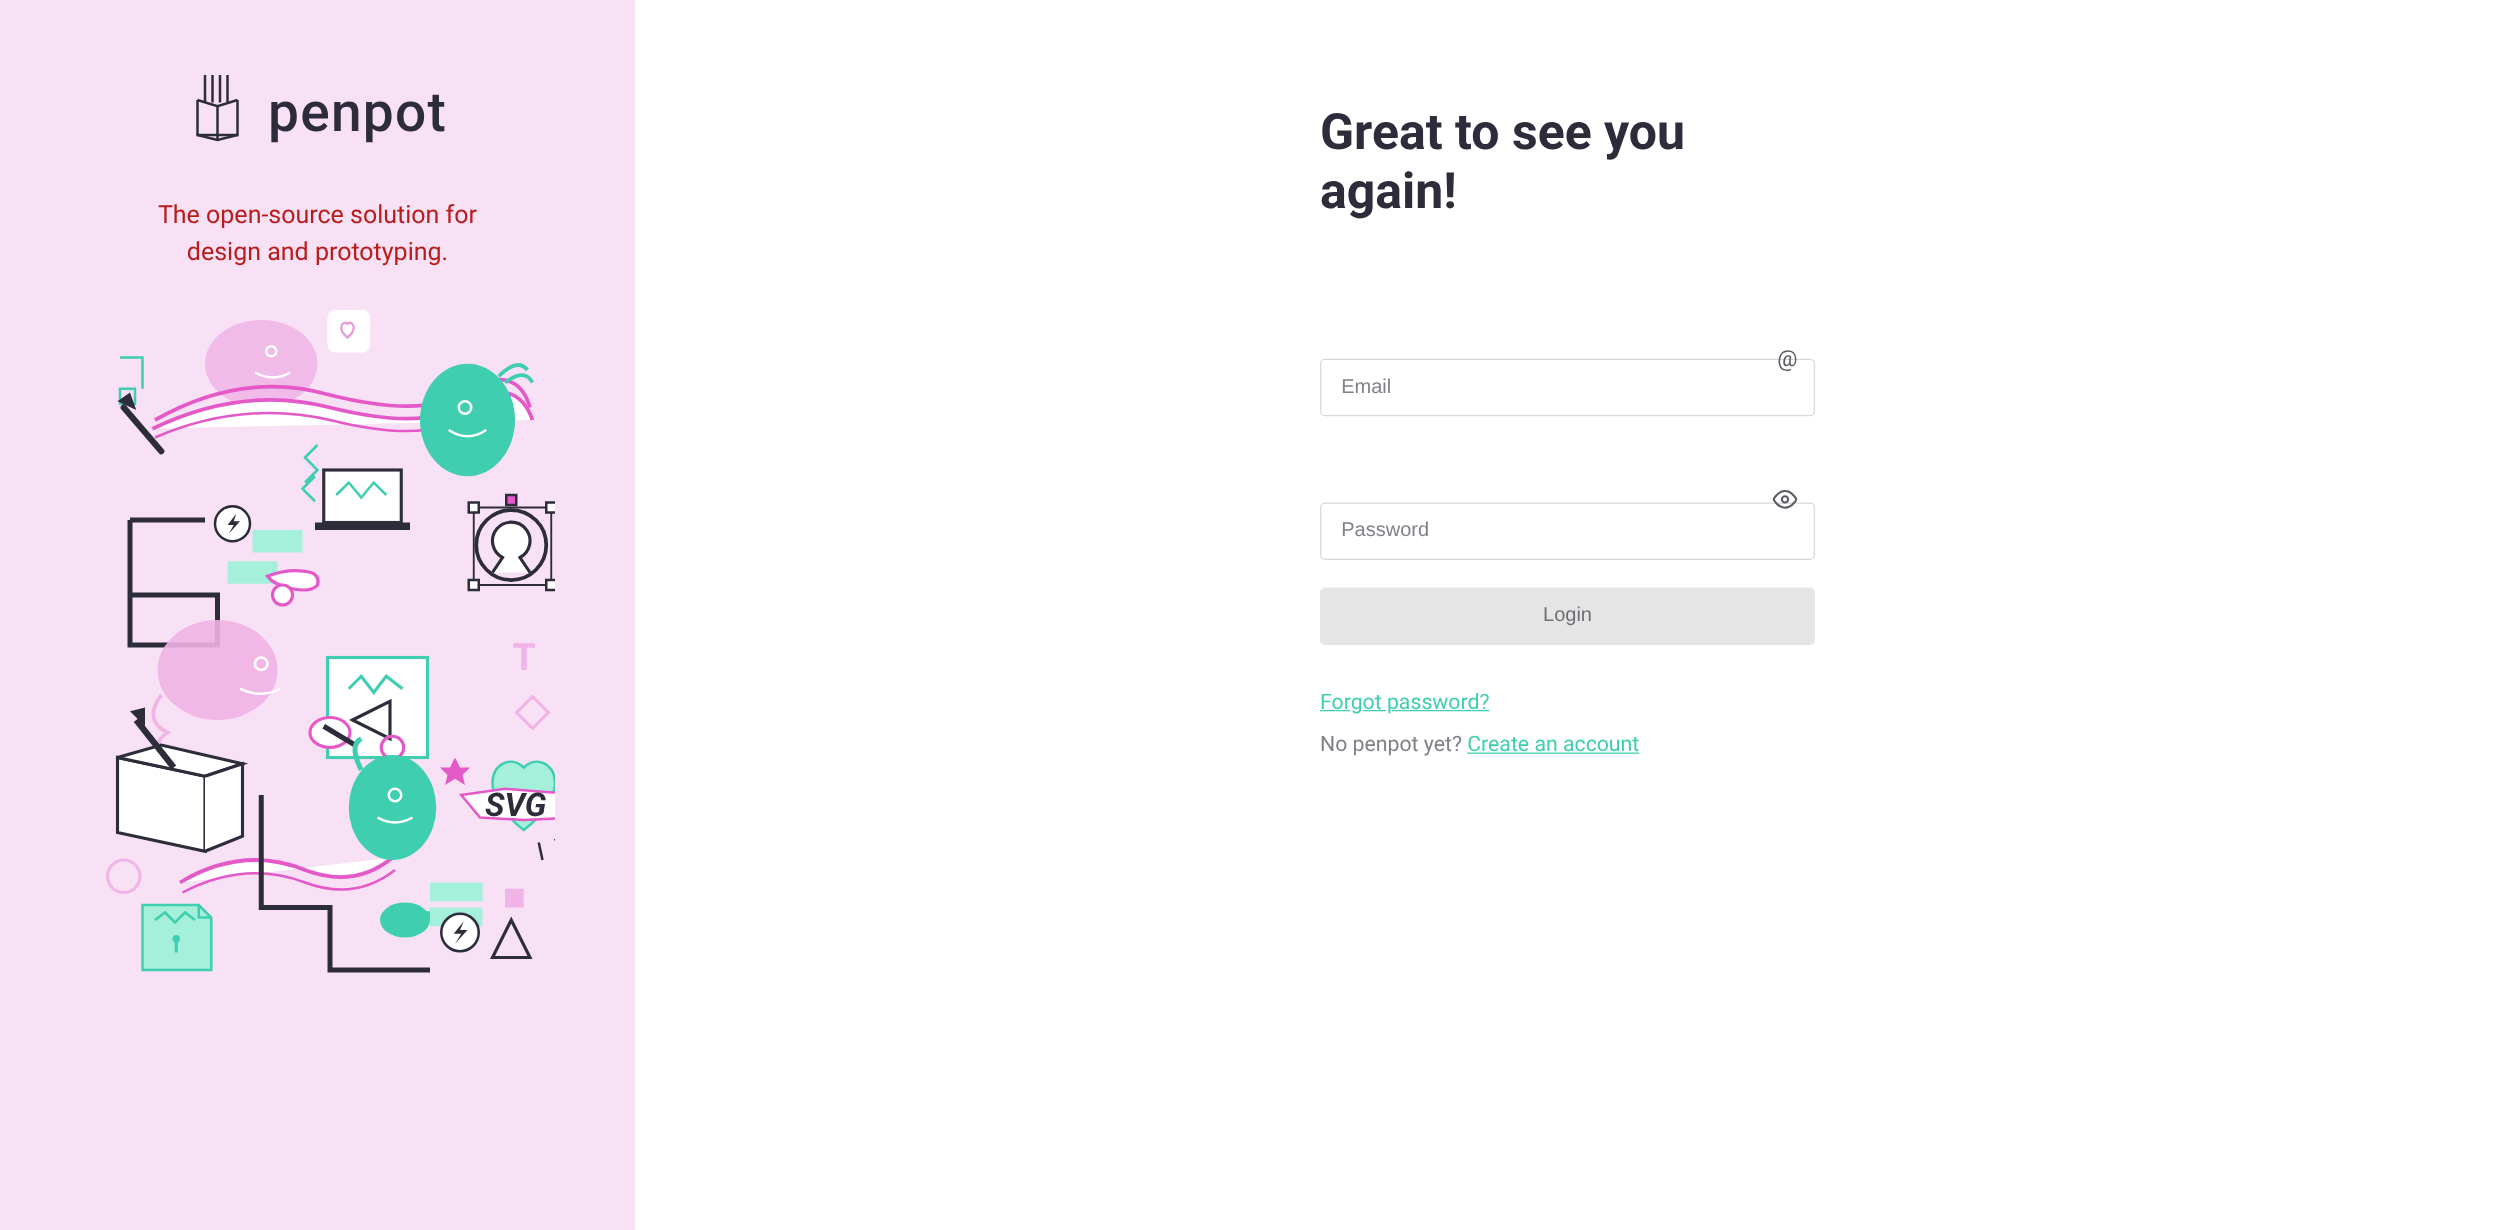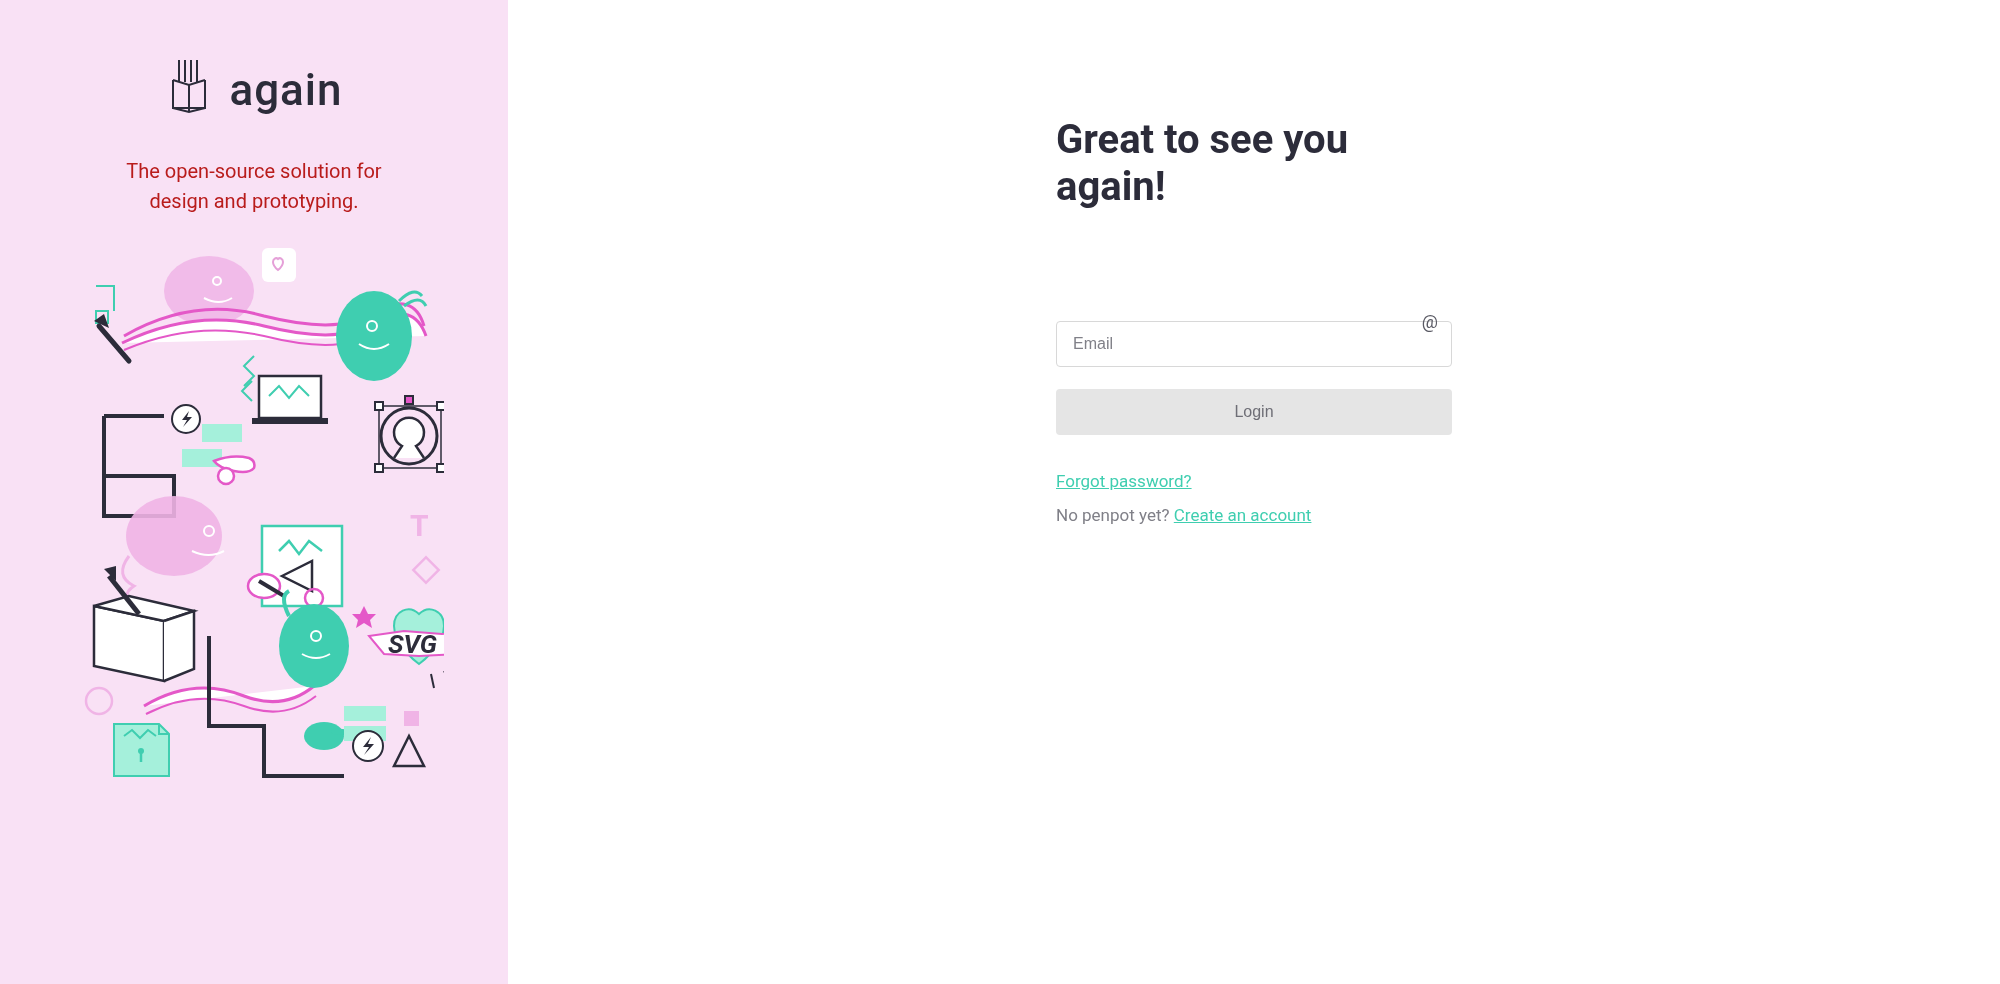--- a/index.html
+++ b/index.html
@@ -48,21 +48,21 @@
       position: relative;
     }
     .main {
       flex: 1;
       height: 100%;
       background: #ffffff;
       display: flex;
       flex-direction: column;
       align-items: center;
       justify-content: flex-start;
-      padding-top: 116px;
+      padding-top: 82px;
     }
     .form-container {
       width: 396px;
     }
     .heading {
       font-size: 40px;
       font-weight: 700;
       color: #2c2c3a;
       margin-bottom: 64px;
     }
@@ -133,21 +133,21 @@
         <path d="M8 20 L24 25 L40 20"></path>
         <path d="M24 25 L24 52"></path>
         <path d="M8 48 L24 52 L40 48"></path>
         <line x1="14" y1="22" x2="14" y2="4"></line>
         <line x1="20" y1="22" x2="20" y2="4"></line>
         <line x1="26" y1="22" x2="26" y2="4"></line>
         <line x1="32" y1="22" x2="32" y2="4"></line>
         <path d="M14 4 L14 0 M20 4 L20 0 M26 4 L26 0 M32 4 L32 0"></path>
       </svg>
     </span>
-    <span class="logo-text">again</span>
+    <span class="logo-text">penpot</span>
   </div>
   <div class="tagline">
     <span>The open-source solution for</span><br>
     <span>design and prototyping.</span>
   </div>
   <div class="illustration">
     <svg width="380" height="560" viewBox="0 0 380 560">
 
       <rect x="198" y="12" width="34" height="34" rx="6" fill="#ffffff"></rect>
       <path d="M209 26c0-3 3-5 5-3 2-2 5 0 5 3 0 4-5 8-5 8s-5-4-5-8z" fill="none" stroke="#e5a0d8" stroke-width="2"></path>
@@ -267,20 +267,29 @@
 
 <div class="main">
   <div class="form-container">
     <h1 class="heading">Great to see you again!</h1>
     
     <div class="input-wrapper">
       <input type="text" class="input-field" placeholder="Email" style="">
       <span class="input-icon">@</span>
     </div>
     
+    <div class="input-wrapper">
+      <input type="password" class="input-field" placeholder="Password" style="">
+      <span class="input-icon eye-icon">
+        <svg viewBox="0 0 24 24" fill="none" stroke="#5a5a64" stroke-width="2">
+          <path d="M1 12s4-8 11-8 11 8 11 8-4 8-11 8-11-8-11-8z"></path>
+          <circle cx="12" cy="12" r="3"></circle>
+        </svg>
+      </span>
+    </div>
     
     <button class="login-btn">Login</button>
     
     <a href="#" class="forgot-link">Forgot password?</a>
     
     <div class="no-account">
       <span>No penpot yet? </span><a href="#" class="create-link">Create an account</a>
     </div>
   </div>
 </div>

